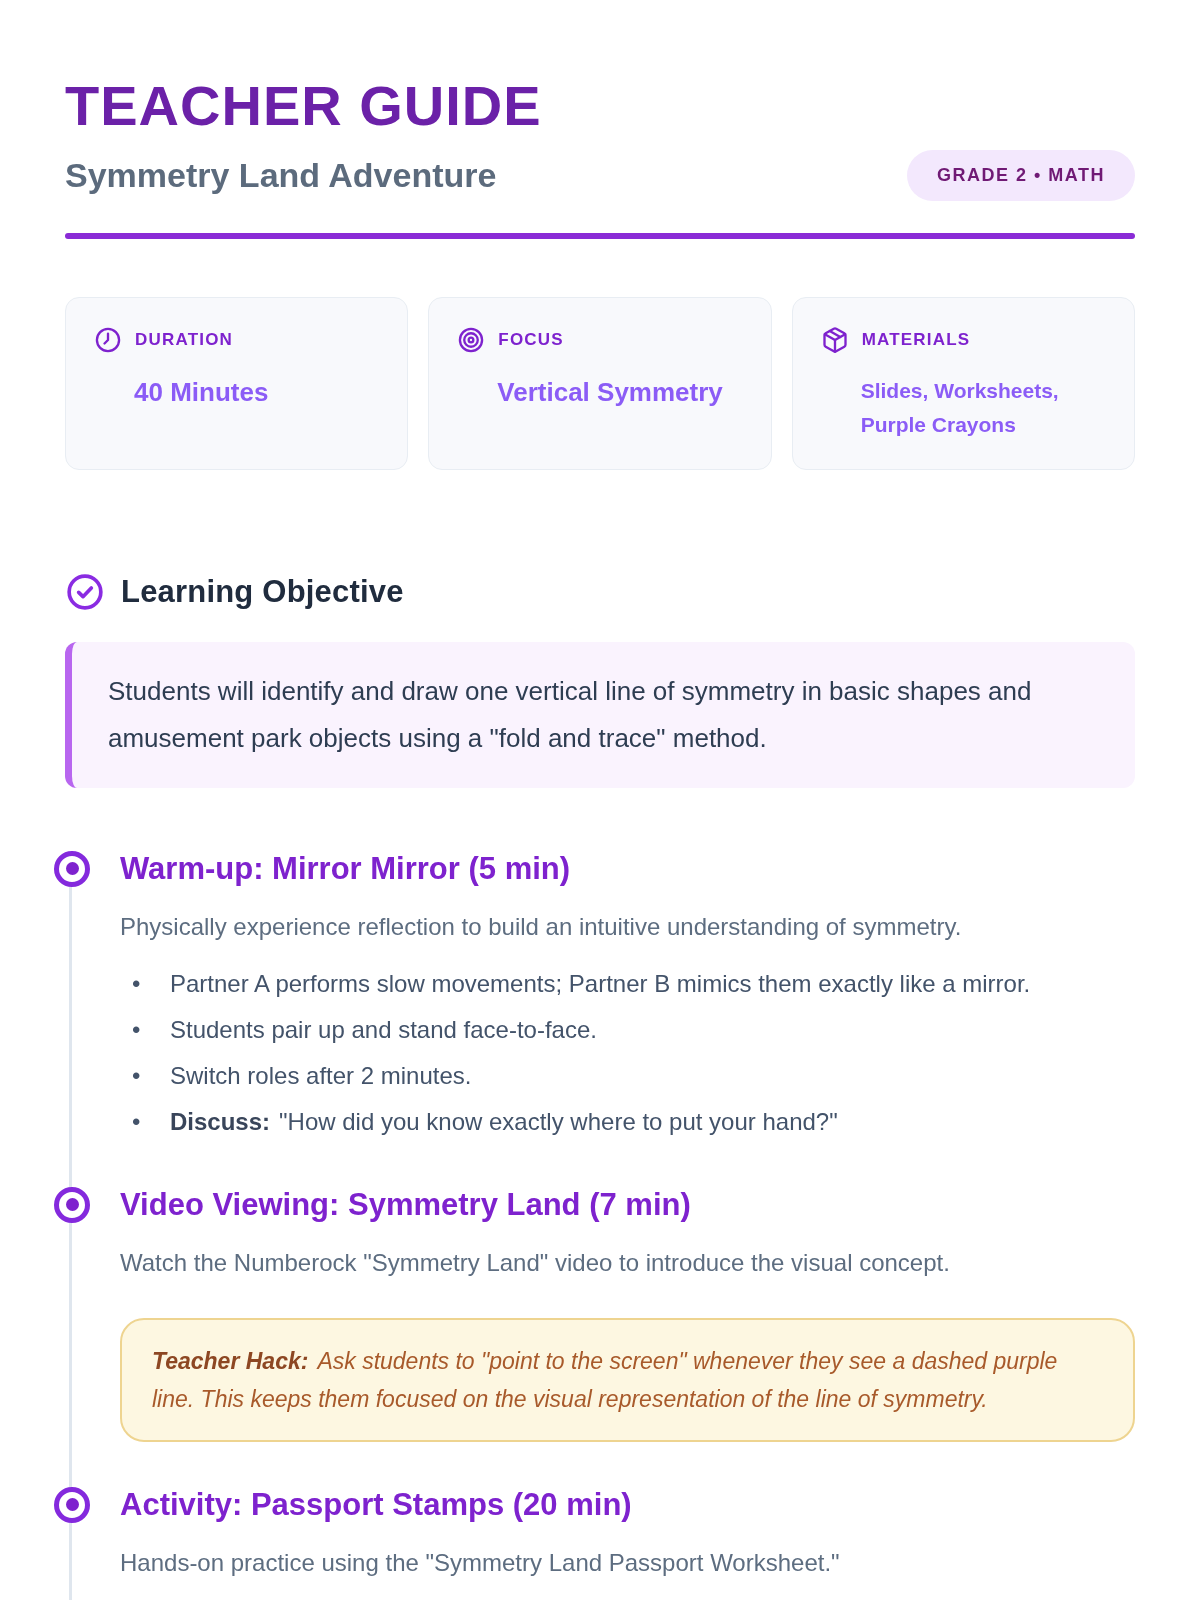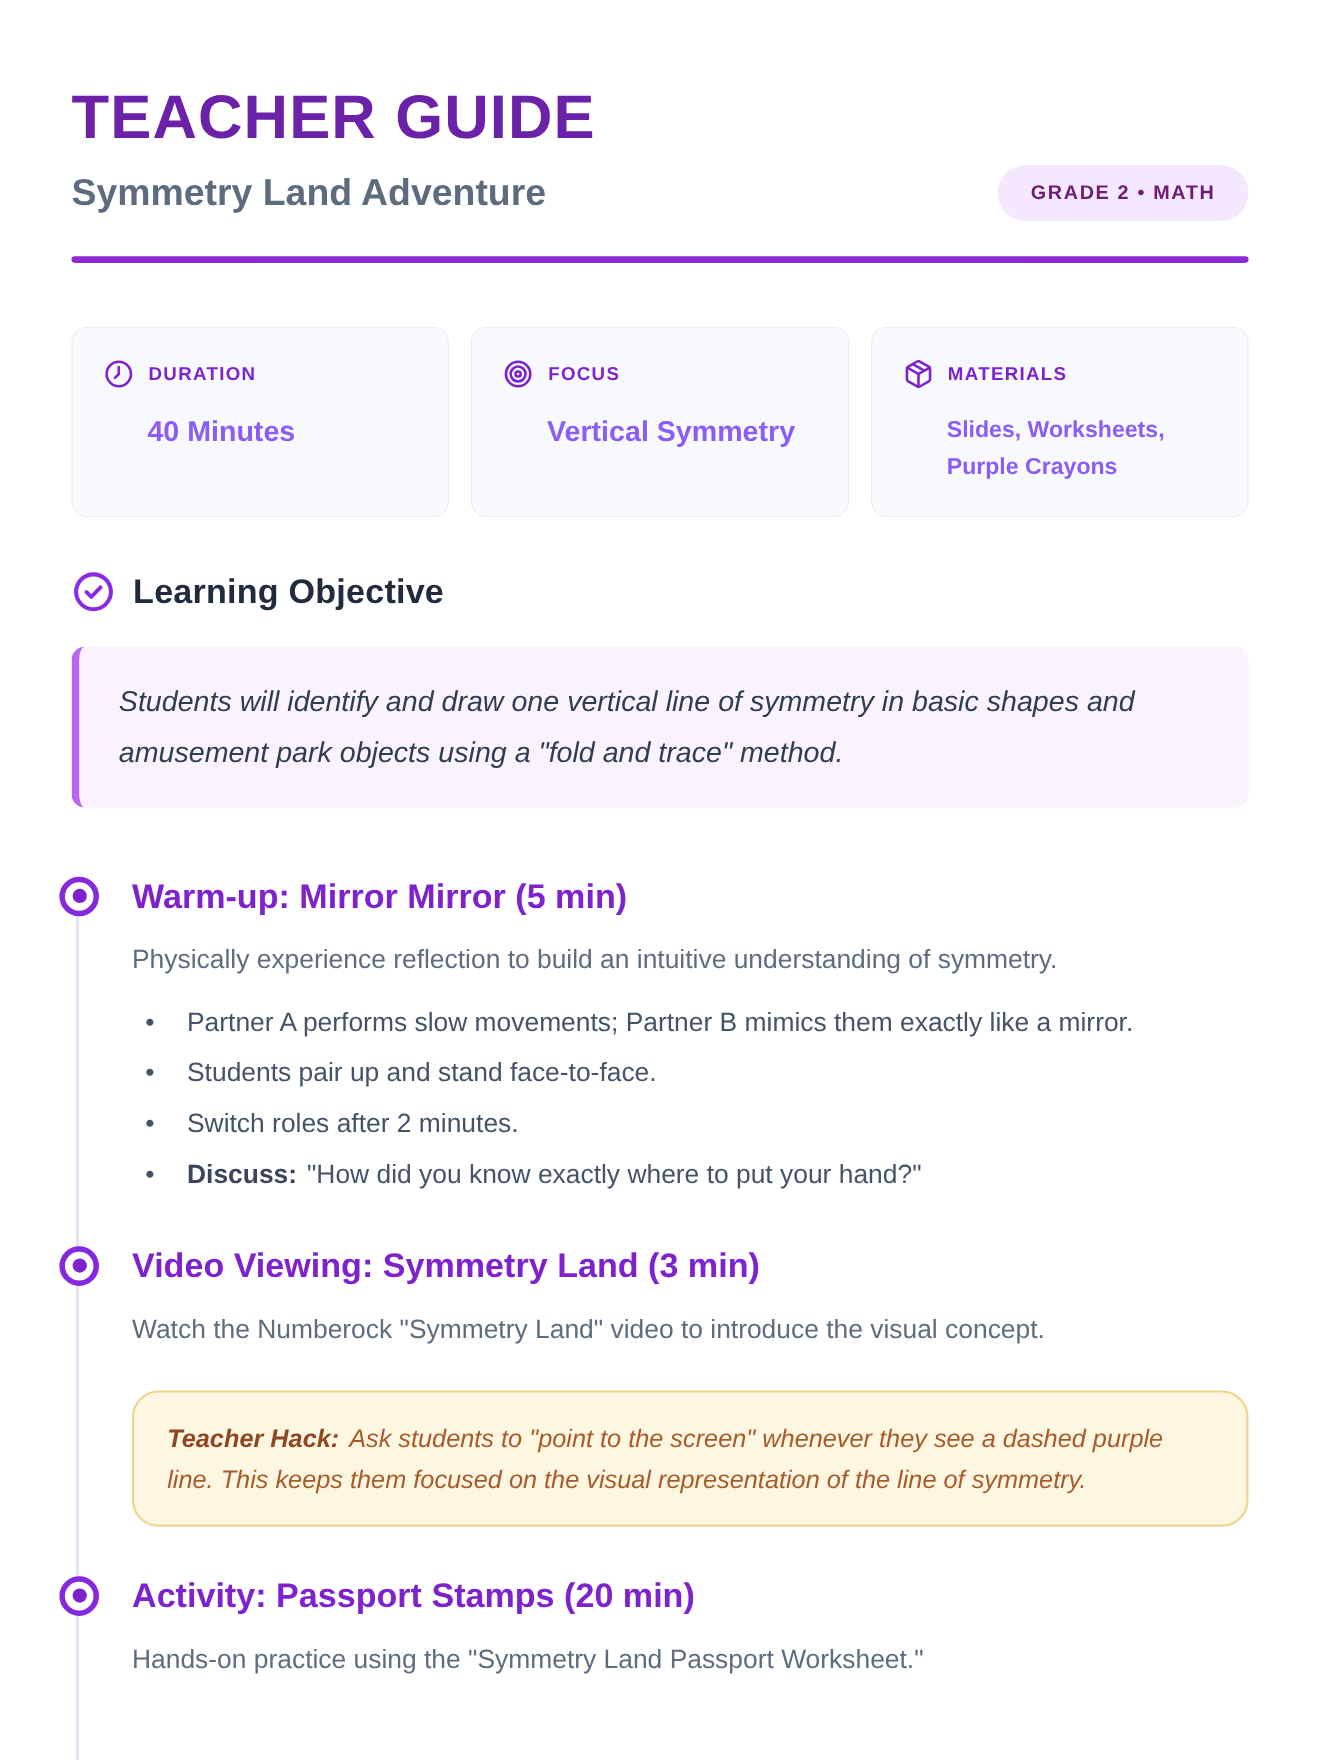--- a/index.html
+++ b/index.html
@@ -21,26 +21,26 @@
   .cards{display:flex;gap:20px;margin-top:58px;}
   .card{flex:1;background:#f8f9fc;border:1px solid #e8edf3;border-radius:14px;
         padding:28px;box-sizing:border-box;min-height:160px;}
   .card-label{display:flex;align-items:center;gap:13px;color:#7e22ce;
               font-weight:700;font-size:17px;letter-spacing:1.2px;}
   .card-label svg{width:28px;height:28px;flex:0 0 auto;}
   .card-value{margin-top:20px;font-size:26px;font-weight:700;color:#8b5cf6;line-height:1.4;margin-left:40px;}
   .card:nth-child(3) .card-value{font-size:21px;line-height:1.6;font-weight:600;}
 
   
-  .obj-head{display:flex;align-items:center;gap:16px;margin-top:48px;}
+  .obj-head{display:flex;align-items:center;gap:16px;margin-top:102px;}
   .obj-head svg{width:40px;height:40px;flex:0 0 auto;}
   .obj-title{margin:0;font-size:31px;font-weight:800;color:#202c3e;letter-spacing:.2px;}
   .obj-box{margin-top:30px;background:#faf3fe;border-left:7px solid #b866ef;
            border-radius:12px;padding:26px 36px;}
-  .obj-box p{margin:0;font-size:26px;line-height:1.8;color:#2e3d52;font-style:italic;}
+  .obj-box p{margin:0;font-size:26px;line-height:1.8;color:#2e3d52;}
 
   
   .timeline{position:relative;margin-top:62px;}
   .timeline::before{content:"";position:absolute;left:4px;top:20px;width:3px;
                     height:1500px;background:#dfe6ee;}
   .t-section{position:relative;padding-left:55px;margin-bottom:44px;}
   .t-section:last-child{margin-bottom:0;}
   .marker{position:absolute;left:-11px;top:1px;width:36px;height:36px;box-sizing:border-box;
           border:5px solid #8429dd;border-radius:50%;background:#ffffff;
           display:flex;align-items:center;justify-content:center;z-index:1;}
@@ -130,21 +130,21 @@
         <li><strong></strong><span>Students pair up and stand face-to-face.</span></li>
         <li><strong></strong><span>Switch roles after 2 minutes.</span></li>
         <li><strong>Discuss:</strong><span>"How did you know exactly where to put your hand?"</span></li>
       </ul>
     </div>
 
     <div class="t-section">
       <div class="marker">
           <div class="dot"></div>
         </div>
-      <h3 class="s-title">Video Viewing: Symmetry Land (3 min)</h3>
+      <h3 class="s-title">Video Viewing: Symmetry Land (7 min)</h3>
       <p class="s-desc">Watch the Numberock "Symmetry Land" video to introduce the visual concept.</p>
       <div class="hack">
         <strong>Teacher Hack:</strong><span>Ask students to "point to the screen" whenever they see a dashed purple line. This keeps them focused on the visual representation of the line of symmetry.</span>
       </div>
     </div>
 
     <div class="t-section">
       <div class="marker">
           <div class="dot"></div>
         </div>

